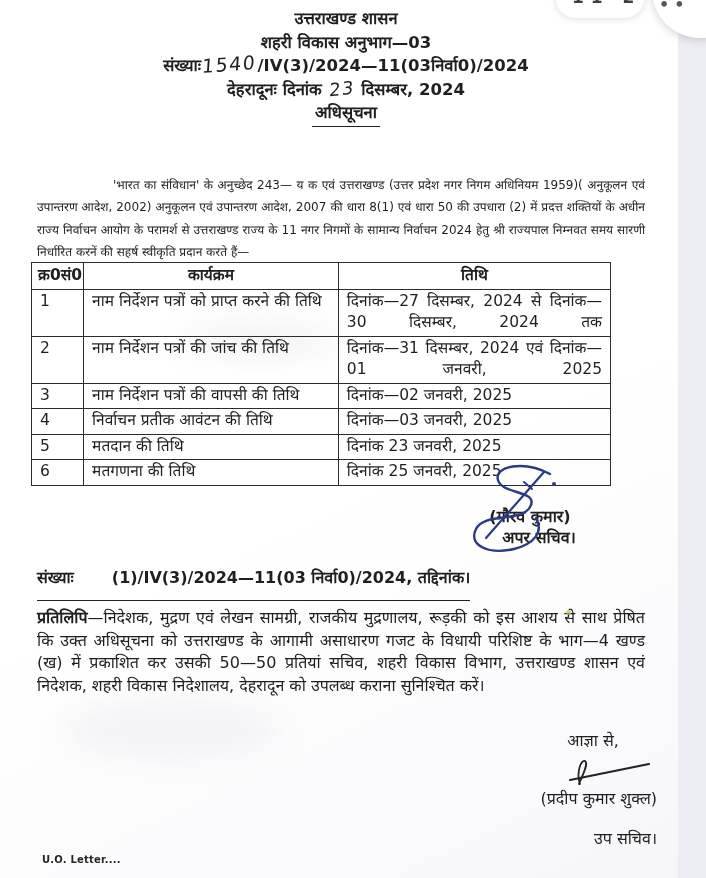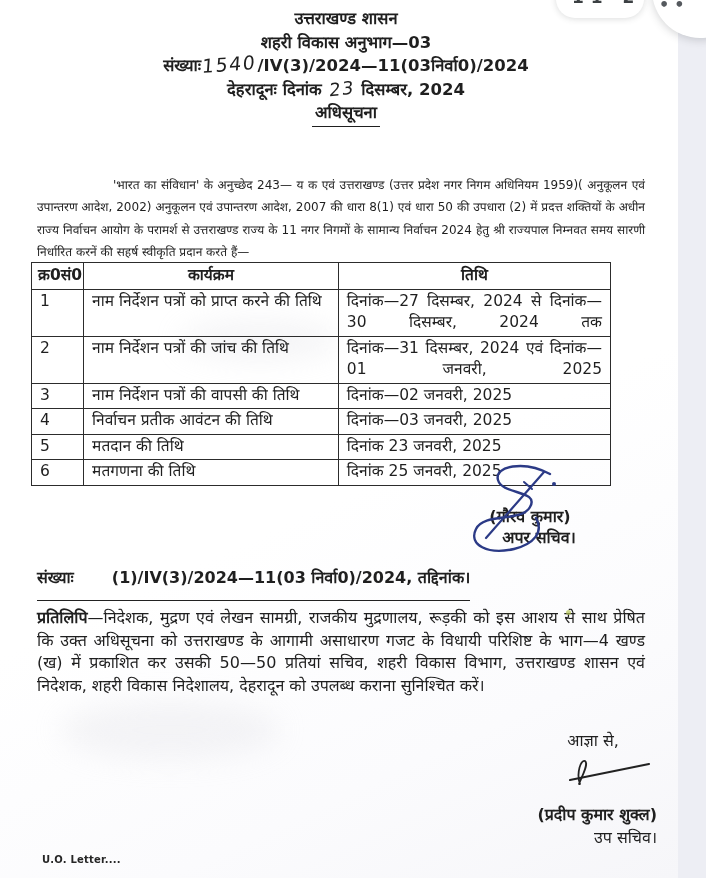--- a/index.html
+++ b/index.html
@@ -58,22 +58,22 @@
     font-size:16px;line-height:22.6px;text-align:justify;
   }
   .copy .lead{font-weight:bold;}
   .dot-artifact{position:absolute;left:566px;top:610px;width:5px;height:5px;border-radius:50%;background:#b4c353;opacity:.7;}
   .sig2{
     position:absolute;left:505px;top:731px;width:152px;
     display:flex;flex-direction:column;align-items:flex-end;
     font-size:16px;line-height:20px;
   }
   .sig2 .by-order{align-self:center;margin-left:24px;}
-  .sig2 .s-name{font-weight:bold;margin-top:18px;}
-  .sig2 .s-title{margin-top:3px;}
+  .sig2 .s-name{font-weight:normal;margin-top:2px;}
+  .sig2 .s-title{margin-top:20px;}
   .uo{position:absolute;left:42px;top:854px;font-size:10px;font-weight:bold;color:#262626;letter-spacing:.2px;}
   
   .side-strip{position:absolute;left:678px;top:0;width:28px;height:878px;background:#edeef4;}
   .pill{
     position:absolute;left:556px;top:-26px;width:88px;height:44px;z-index:6;
     background:#fff;border-radius:19px;box-shadow:0 1px 6px rgba(60,64,67,.18);
     overflow:hidden;
   }
   .pill .pill-glyphs{
     position:absolute;left:16px;top:13px;

